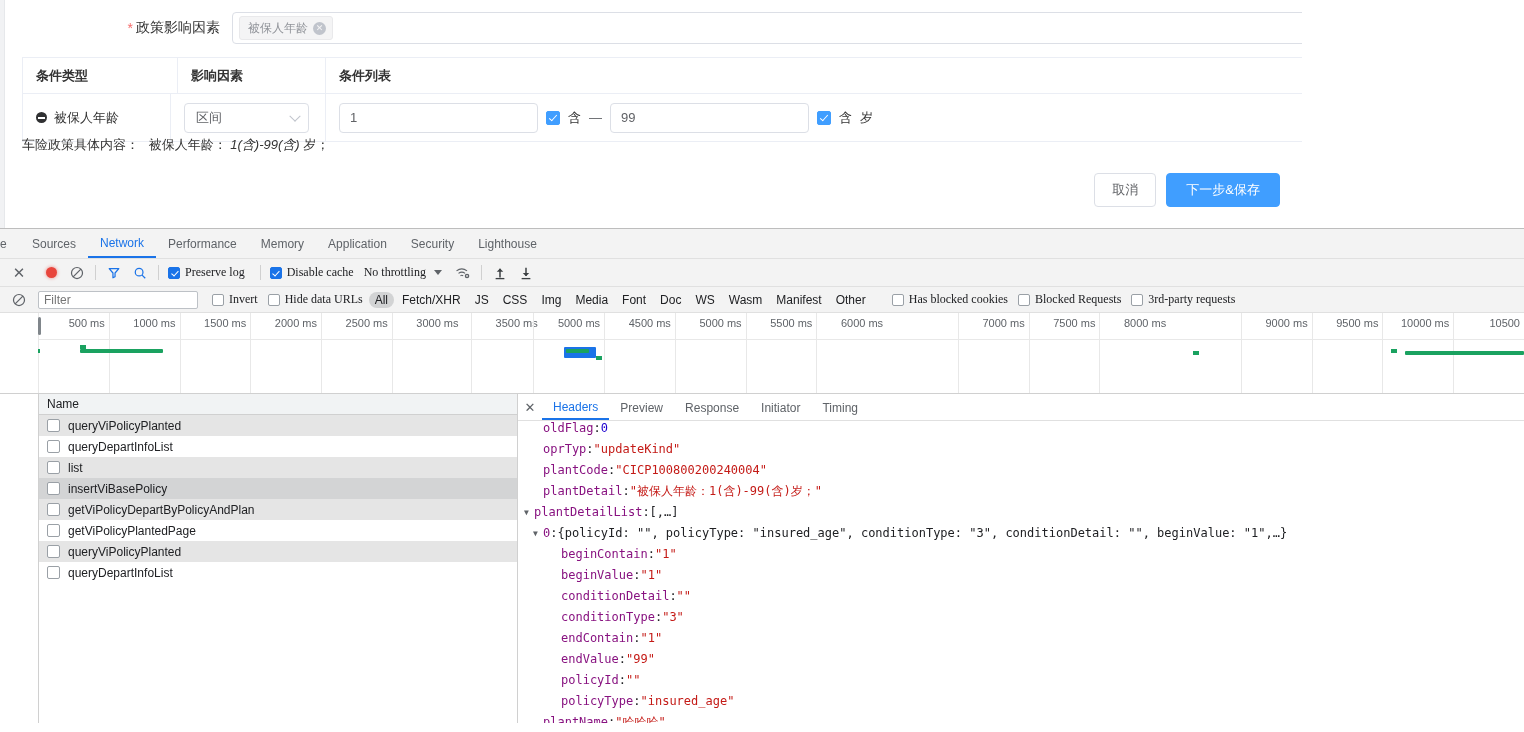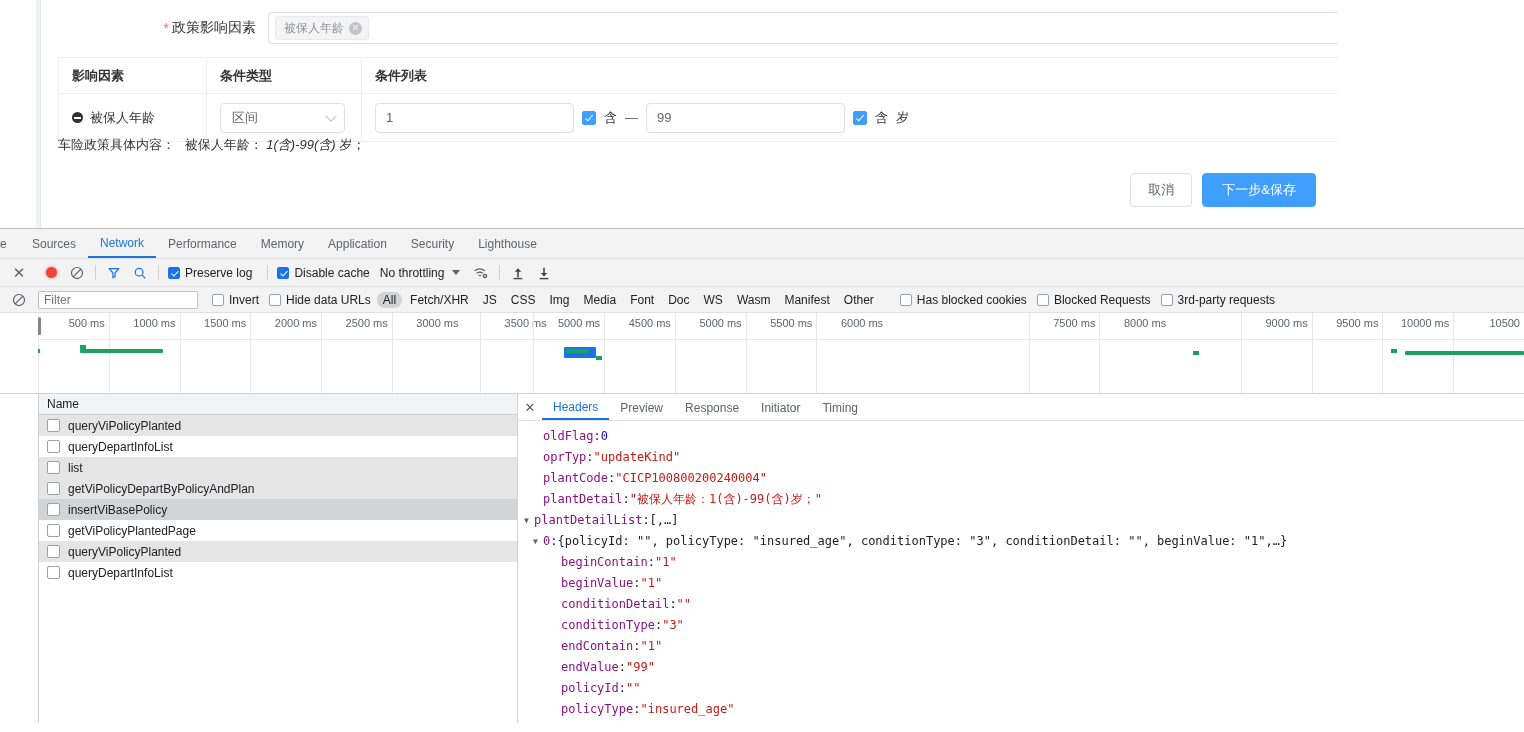--- a/index.html
+++ b/index.html
@@ -6,21 +6,21 @@
   body{
     width:1524px;height:732px;overflow:hidden;
     background:#ffffff;
     font-family:"Liberation Sans","DejaVu Sans",sans-serif;
     font-size:13px;color:#202124;
     -webkit-font-smoothing:antialiased;
   }
   .app{position:relative;width:1524px;height:732px;}
 
   
-  .form-pane{position:absolute;left:0;top:0;width:1302px;height:228px;background:#fff;overflow:hidden;margin-left:36px;}
+  .form-pane{position:absolute;left:0;top:0;width:1302px;height:228px;background:#fff;overflow:hidden;}
   .form-pane:before{content:"";position:absolute;left:0;top:0;width:4px;height:228px;background:#f1f2f4;}
   .form-pane:after{content:"";position:absolute;left:4px;top:0;width:1px;height:228px;background:#e6e8eb;}
 
   .field-row{position:absolute;left:0;top:10px;width:1524px;height:36px;display:flex;align-items:center;}
   .field-label{width:232px;text-align:right;padding-right:12px;box-sizing:border-box;
     font-size:14px;color:#333;white-space:nowrap;}
   .req-star{color:#f56c6c;margin-right:3px;font-size:14px;vertical-align:middle;}
   .select-box{position:relative;width:1136px;height:32px;border:1px solid #dcdfe6;border-radius:4px;
     background:#fff;display:flex;align-items:center;padding:0 30px 0 6px;box-sizing:border-box;}
   .tag{display:inline-flex;align-items:center;height:22px;padding:0 6px 0 8px;border:1px solid #e9e9eb;
@@ -77,21 +77,21 @@
   .tb-sep{width:1px;height:15px;background:#d0d0d0;margin:0 5px;}
   .ic-x{width:38px;font-size:15px;color:#5f6368;cursor:pointer;}
   .rec-dot{width:11px;height:11px;border-radius:50%;background:#e8453c;box-shadow:0 0 3px 1px rgba(232,69,60,.35);}
   .ic-btn{width:26px;cursor:pointer;color:#5f6368;}
   .chk{width:12px;height:12px;border-radius:2px;background:#1a73e8;border:1px solid #1a73e8;position:relative;
     box-sizing:border-box;flex:none;margin-right:5px;}
   .chk:after{content:"";position:absolute;left:3.5px;top:1px;width:2.5px;height:6px;
     border-right:1.5px solid #fff;border-bottom:1.5px solid #fff;transform:rotate(42deg);}
   .chk.empty{background:#fff;border:1px solid #9aa0a6;}
   .chk.empty:after{display:none;}
-  .tb-label{color:#202124;font-size:12px;margin-right:10px;white-space:nowrap;}
+  .tb-label{color:#202124;font-size:12px;margin-right:10px;white-space:nowrap;font-family:Liberation Serif, serif;}
   .caret-dn{width:0;height:0;border-left:4px solid transparent;border-right:4px solid transparent;
     border-top:5px solid #5f6368;margin:0 8px;}
 
   .dt-filterbar{height:25px;display:flex;align-items:center;background:#f3f3f3;border-bottom:1px solid #e0e0e0;}
   .ic-clear{width:38px;display:flex;align-items:center;justify-content:center;color:#5f6368;}
   .filter-input{width:160px;height:18px;border:1px solid #bdc1c6;border-radius:2px;background:#fff;
     font-size:12px;padding:0 5px;color:#202124;outline:none;font-family:inherit;box-sizing:border-box;}
   .ftype{padding:1px 6px;border-radius:8px;color:#202124;font-size:12px;cursor:pointer;white-space:nowrap;}
   .ftype.on{background:#d2d3d4;}
 
@@ -116,21 +116,21 @@
   .req-row.alt{background:#e5e5e5;text-align:right;}
   .req-row.sel{background:#d3d4d5;}
   .rcbx{width:11px;height:11px;border:1px solid #9aa0a6;border-radius:2px;background:#fff;margin-right:8px;flex:none;}
 
   .detail-panel{flex:1;position:relative;background:#fff;overflow:hidden;}
   .detail-tabs{height:26px;display:flex;align-items:center;border-bottom:1px solid #e0e0e0;background:#fff;}
   .dtab-x{width:24px;text-align:center;color:#5f6368;font-size:13px;cursor:pointer;}
   .dtab{padding:0 11px;height:25px;line-height:26px;font-size:12px;color:#5f6368;cursor:pointer;}
   .dtab.active{color:#1a73e8;border-bottom:2px solid #1a73e8;height:24px;}
   .json-view{position:absolute;left:0;top:26px;right:0;bottom:0;overflow:hidden;
-    font-family:"DejaVu Sans Mono","Liberation Mono",monospace;font-size:12px;line-height:21px;padding-top:16px;}
+    font-family:"DejaVu Sans Mono","Liberation Mono",monospace;font-size:12px;line-height:21px;padding-top:8px;}
   .jl{height:21px;white-space:nowrap;display:flex;align-items:center;}
   .jl.clip{margin-top:-10px;}
   .arw{display:inline-block;width:10px;font-size:8px;color:#5f6368;flex:none;}
   .arw.open:before{content:"\25BC";}
   .k{color:#881280;}
   .s{color:#c41a16;}
   .n{color:#1c00cf;}
   .p{color:#202124;}
 </style>
 </head>
@@ -148,22 +148,22 @@
         <span class="tag">
           <span>被保人年龄</span>
           <span class="tag-close">✕</span>
         </span>
         <span class="sel-caret"></span>
       </div>
     </div>
 
     <div class="tbl">
       <div class="tbl-head">
+        <div class="th c2">条件类型</div>
         <div class="th c1">影响因素</div>
-        <div class="th c2">条件类型</div>
         <div class="th c3">条件列表</div>
       </div>
       <div class="tbl-body-row">
         <div class="td c1">
           <span class="minus-ic"></span>
           <span class="factor-txt">被保人年龄</span>
         </div>
         <div class="td c2">
           <div class="mini-select">
             <span>区间</span>
@@ -320,37 +320,40 @@
           </div>
           <div class="tl-tick" style="left: 212.286px; width: 70.7619px;">
             <span>2000 ms</span>
           </div>
           <div class="tl-tick" style="left: 283.048px; width: 70.7619px;">
             <span>2500 ms</span>
           </div>
           <div class="tl-tick" style="left: 353.81px; width: 70.7619px;">
             <span>3000 ms</span>
           </div>
-          <div class="tl-tick" style="left: 442px; width: 70.7619px;">
+          <div class="tl-tick" style="left: 433px; width: 70.7619px;">
             <span>3500 ms</span>
           </div>
           <div class="tl-tick" style="left: 495.333px; width: 70.7619px;">
             <span>5000 ms</span>
           </div>
           <div class="tl-tick" style="left: 566.095px; width: 70.7619px;">
             <span>4500 ms</span>
           </div>
           <div class="tl-tick" style="left: 636.857px; width: 70.7619px;">
             <span>5000 ms</span>
           </div>
           <div class="tl-tick" style="left: 707.619px; width: 70.7619px;">
             <span>5500 ms</span>
           </div>
           <div class="tl-tick" style="left: 778.381px; width: 70.7619px;">
             <span>6000 ms</span>
+          </div>
+          <div class="tl-tick" style="left: 919.905px; width: 70.7619px;">
+            <span>7000 ms</span>
           </div>
           <div class="tl-tick" style="left: 990.667px; width: 70.7619px;">
             <span>7500 ms</span>
           </div>
           <div class="tl-tick" style="left: 1061.43px; width: 70.7619px;">
             <span>8000 ms</span>
           </div>
           <div class="tl-tick" style="left: 1202.95px; width: 70.7619px;">
             <span>9000 ms</span>
           </div>
@@ -387,27 +390,27 @@
                 <span>queryViPolicyPlanted</span>
               </div>
               <div class="req-row">
                 <span class="rcbx"></span>
                 <span>queryDepartInfoList</span>
               </div>
               <div class="req-row alt">
                 <span class="rcbx"></span>
                 <span>list</span>
               </div>
+              <div class="req-row sel">
+                <span class="rcbx"></span>
+                <span>insertViBasePolicy</span>
+              </div>
               <div class="req-row alt">
                 <span class="rcbx"></span>
                 <span>getViPolicyDepartByPolicyAndPlan</span>
-              </div>
-              <div class="req-row sel">
-                <span class="rcbx"></span>
-                <span>insertViBasePolicy</span>
               </div>
               <div class="req-row">
                 <span class="rcbx"></span>
                 <span>getViPolicyPlantedPage</span>
               </div>
               <div class="req-row alt">
                 <span class="rcbx"></span>
                 <span>queryViPolicyPlanted</span>
               </div>
               <div class="req-row">

